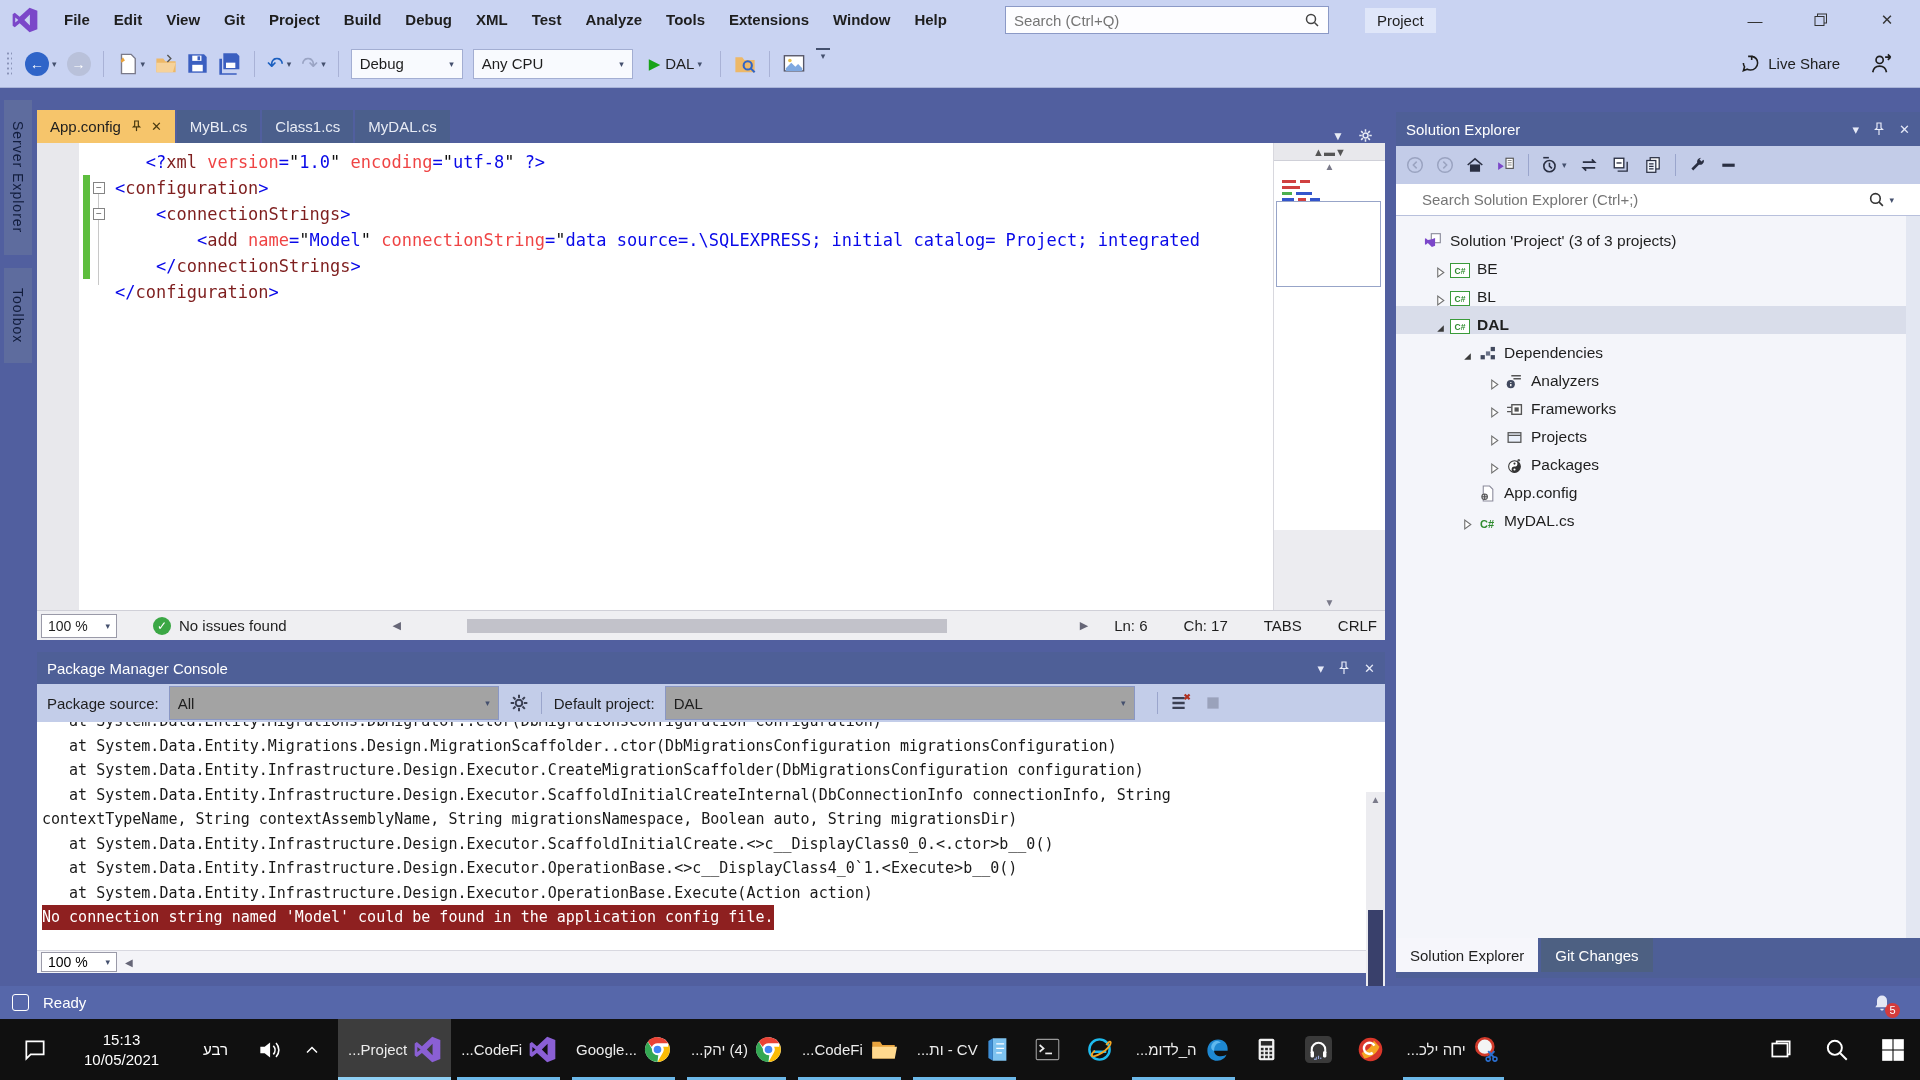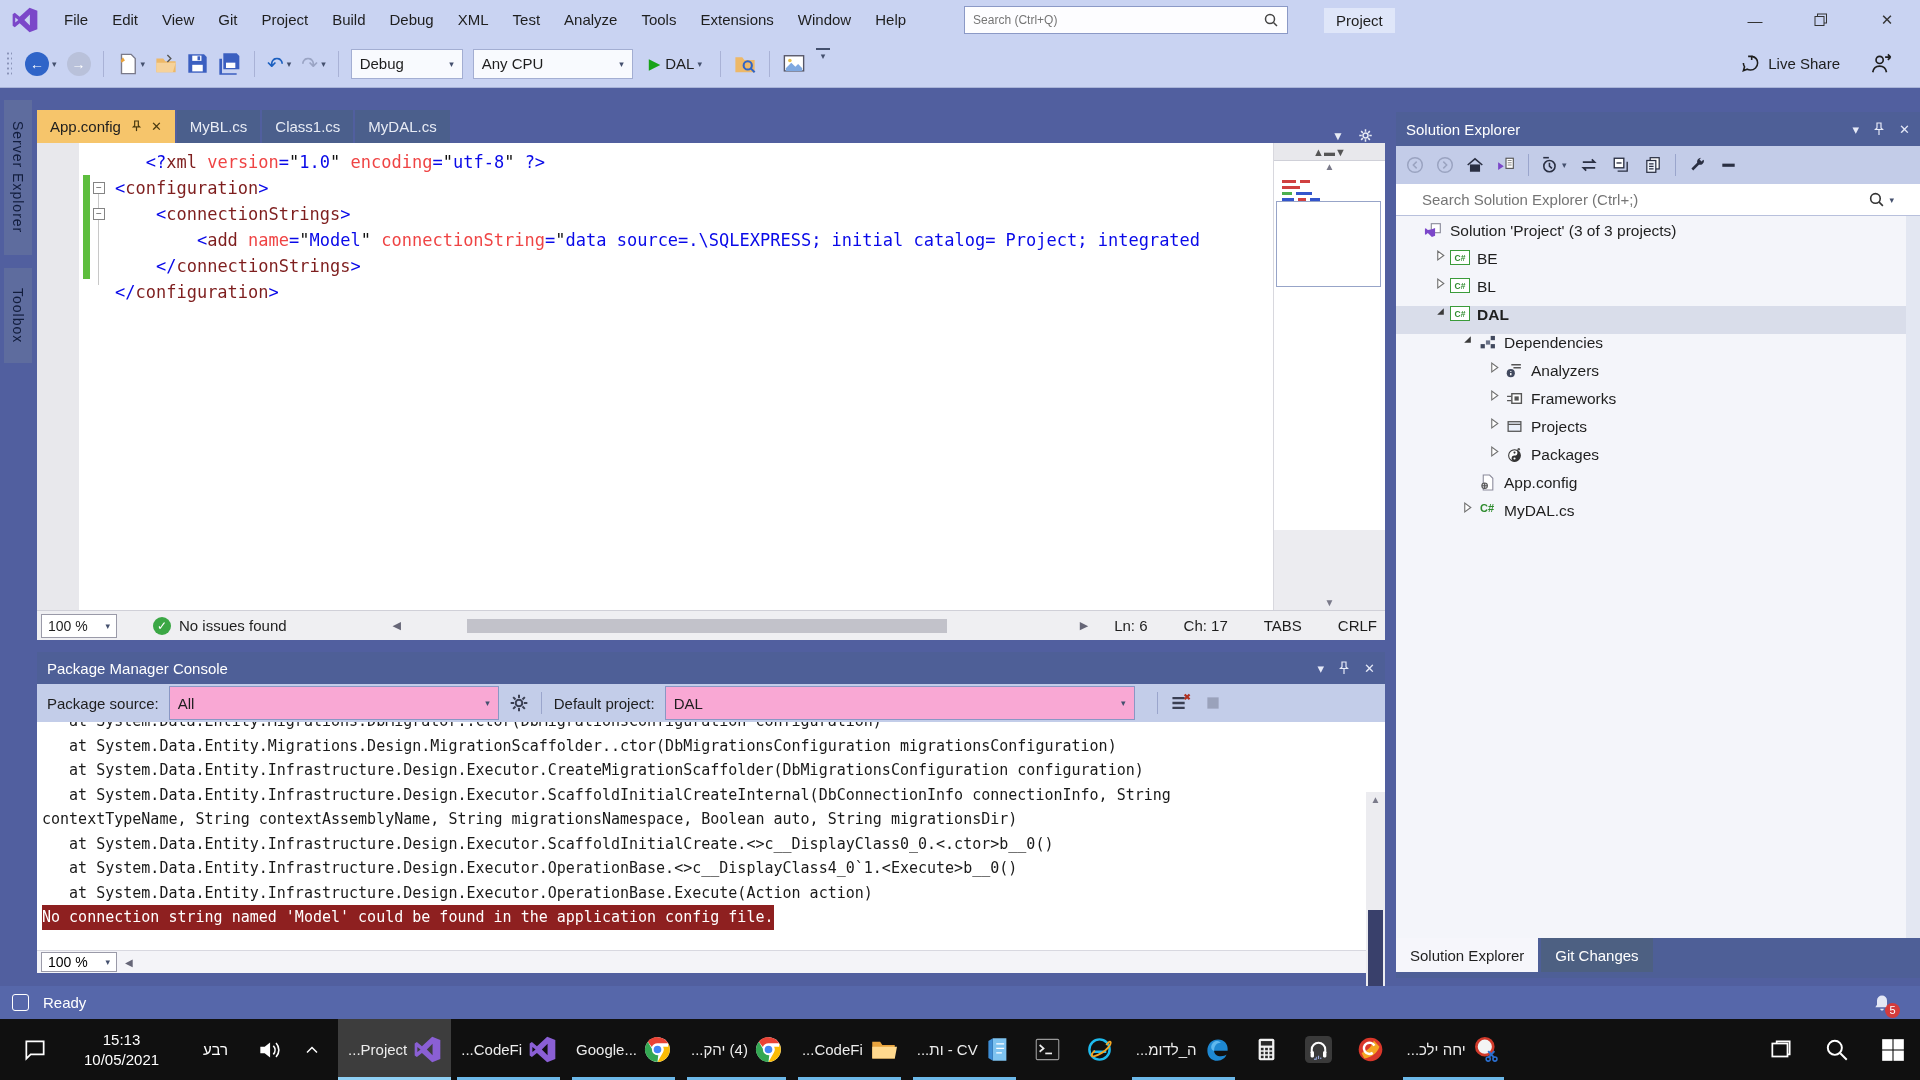--- a/index.html
+++ b/index.html
@@ -4,21 +4,21 @@
 <style>
   * { box-sizing: border-box; margin:0; padding:0; }
   html,body { width:1920px; height:1080px; overflow:hidden; background:#515F9F;
     font-family:"Liberation Sans", sans-serif; }
 
   
   #titlebar { position:absolute; left:0; top:0; width:1920px; height:40px; background:#C9D3F2; display:flex; align-items:center; }
   #vs-logo { width:26px; height:26px; margin:0 14px 0 12px; }
   .menu-item { padding:0 12px; font-size:15px; color:#1e1e1e; height:40px; line-height:40px; cursor:default; }
   #tb-search { width:324px; height:28px; background:#FDFDFF; border:1px solid #8B99C6; margin-left:46px; display:flex; align-items:center; padding:0 8px; }
-  #tb-search input { border:none; outline:none; flex:1; font-size:12px; color:#5a5f70; background:transparent; font-family:"Liberation Sans",sans-serif;}
+  #tb-search input { border:none; outline:none; flex:1; font-size:15px; color:#5a5f70; background:transparent; font-family:"Liberation Sans",sans-serif;}
   #account-badge { margin-left:36px; padding:4px 12px; background:#DFE6F9; font-size:15px; color:#1e1e1e; }
   #win-controls { margin-left:auto; display:flex; }
   .win-btn { width:66px; height:40px; display:flex; align-items:center; justify-content:center; color:#333; font-size:15px; }
 
   
   #toolbar { position:absolute; left:0; top:40px; width:1920px; height:48px; background:#C9D3F2; border-bottom:1px solid #A9B4D8; display:flex; align-items:center; }
   .tb-grip { width:6px; height:26px; margin:0 8px 0 6px; background-image:radial-gradient(circle, #8a93b8 1px, transparent 1.2px); background-size:4px 5px; }
   .tb-btn { display:flex; align-items:center; margin:0 3px; height:32px; padding:0 2px; }
   .tb-sep { width:1px; height:26px; background:#A9B2D6; margin:0 7px; }
   .circle-btn { width:24px; height:24px; border-radius:50%; color:#fff; font-size:14px; display:flex; align-items:center; justify-content:center; }
@@ -62,39 +62,39 @@
   .health-check { width:18px; height:18px; border-radius:50%; background:#3BA745; color:#fff; font-size:12px; display:flex; align-items:center; justify-content:center; margin:0 8px 0 36px; }
   .hscroll { position:relative; height:16px; background:#EFEFF2; flex:1; margin:0 10px; }
   .hscroll .thumb { position:absolute; top:1px; height:14px; background:#C2C2CA; }
   .ed-stat-item { margin:0 18px; }
 
   
   #pmc { position:absolute; left:37px; top:564px; width:1348px; height:321px; background:#fff; }
   #pmc-title { height:32px; background:#4E5F97; color:#fff; display:flex; align-items:center; padding:0 10px; font-size:15px; }
   .pane-title-icons { margin-left:auto; display:flex; gap:14px; align-items:center; color:#E6EAF8; font-size:13px; }
   #pmc-tools { height:38px; background:#C3CDE9; display:flex; align-items:center; font-size:15px; color:#1e1e1e; padding:0 10px; }
-  .pmc-combo { height:28px; background:#f9a8d4; border:1px solid #8A97C4; display:flex; align-items:center; justify-content:space-between; font-size:15px; padding:16px 8px; margin:0 10px; }
+  .pmc-combo { height:28px; background:#a3a3a3; border:1px solid #8A97C4; display:flex; align-items:center; justify-content:space-between; font-size:15px; padding:16px 8px; margin:0 10px; }
   #pmc-output { position:relative; height:228px; overflow:hidden; font-family:"DejaVu Sans Mono", monospace; font-size:15px; line-height:24.5px; color:#1a1a1a; padding-left:5px; }
   .pmc-line { white-space:pre; }
   .pmc-line:first-child { margin-top:-13px; }
   #pmc-error { display:inline-block; background:#8E2020; color:#fff; white-space:pre; }
   #pmc-vscroll { position:absolute; right:0; top:70px; width:19px; height:228px; background:#ECECF0; display:flex; flex-direction:column; justify-content:space-between; padding:2px 0; }
   #pmc-vthumb { position:absolute; left:2px; right:2px; top:118px; height:92px; background:#39406B; }
   #pmc-bottom { height:23px; background:#F4F4F8; display:flex; align-items:center; border-top:1px solid #d8d8e0; }
 
   
   #sol-exp { position:absolute; left:1396px; top:24px; width:524px; height:866px; background:#F4F5FA; }
   #se-title { height:34px; background:#4E5F97; color:#fff; display:flex; align-items:center; padding:0 10px; font-size:15px; }
   #se-tools { height:38px; background:#C3CCE8; display:flex; align-items:center; gap:12px; padding:0 10px; }
   .se-sep { width:1px; height:22px; background:#9AA5CC; }
   #se-search { height:32px; background:#fff; border-bottom:1px solid #B8C0DC; display:flex; align-items:center; padding:0 26px; }
   #se-search input { flex:1; border:none; outline:none; font-size:15px; color:#666; font-family:"Liberation Sans",sans-serif; }
   #se-tree { position:absolute; top:104px; bottom:40px; left:0; right:14px; overflow:hidden; padding-top:6px; }
   #se-scroll { position:absolute; top:104px; bottom:40px; right:0; width:14px; background:#E3E7F2; }
-  .trow { height:28px; display:flex; align-items:flex-start; font-size:15.5px; color:#1e1e1e; }
+  .trow { height:28px; display:flex; align-items:flex-end; font-size:15.5px; color:#1e1e1e; }
   .trow.selected { background:#D9DDEA; }
   .trow.bold { font-weight:bold; }
   .exp { width:18px; display:inline-flex; justify-content:center; }
   .ticon { width:22px; display:inline-flex; justify-content:center; margin-right:6px; }
   .csbox { width:20px; height:15px; border:1.5px solid #3A9B3A; color:#2E8B2E; background:#fff; font-size:8.5px; font-weight:bold; display:inline-flex; align-items:center; justify-content:center; }
   .csfile { color:#2E8B2E; font-size:11px; font-weight:bold; }
   #se-bottom { position:absolute; bottom:0; left:0; width:100%; height:40px; background:#4E5F97; display:flex; align-items:flex-start; }
   .se-btab { height:34px; padding:0 14px; font-size:15px; display:flex; align-items:center; }
   .se-btab.active { background:#F6F6FB; color:#1e1e1e; }
   .se-btab.inactive { background:#4D6082; color:#fff; margin-left:3px; }
@@ -119,21 +119,21 @@
   #tb-right { margin-left:auto; display:flex; align-items:center; }
   svg { display:block; }
 </style>
 </head>
 <body>
 
 <div id="titlebar">
   <svg id="vs-logo" viewBox="0 0 16 16">
       <path fill="#7B47C9" fill-rule="evenodd" d="M10.8.4 15.6 2.3v11.4l-4.8 1.9L4.7 10 1.7 12.4.4 11.6V4.4l1.3-.8L4.7 6 10.8.4zM11 4.6 7.6 8 11 11.4V4.6zM2 6.5v3L3.9 8 2 6.5z"></path>
     </svg>
-  <div id="menubar" style="display:flex;">
+  <div id="menubar" style="display:flex;font-weight:bold;">
       <div class="menu-item">File</div>
       <div class="menu-item">Edit</div>
       <div class="menu-item">View</div>
       <div class="menu-item">Git</div>
       <div class="menu-item">Project</div>
       <div class="menu-item">Build</div>
       <div class="menu-item">Debug</div>
       <div class="menu-item">XML</div>
       <div class="menu-item">Test</div>
       <div class="menu-item">Analyze</div>

